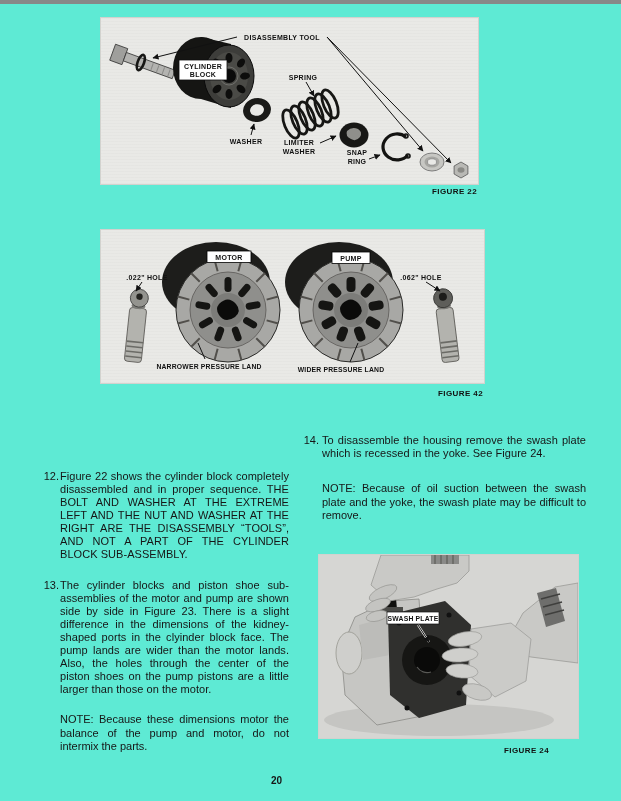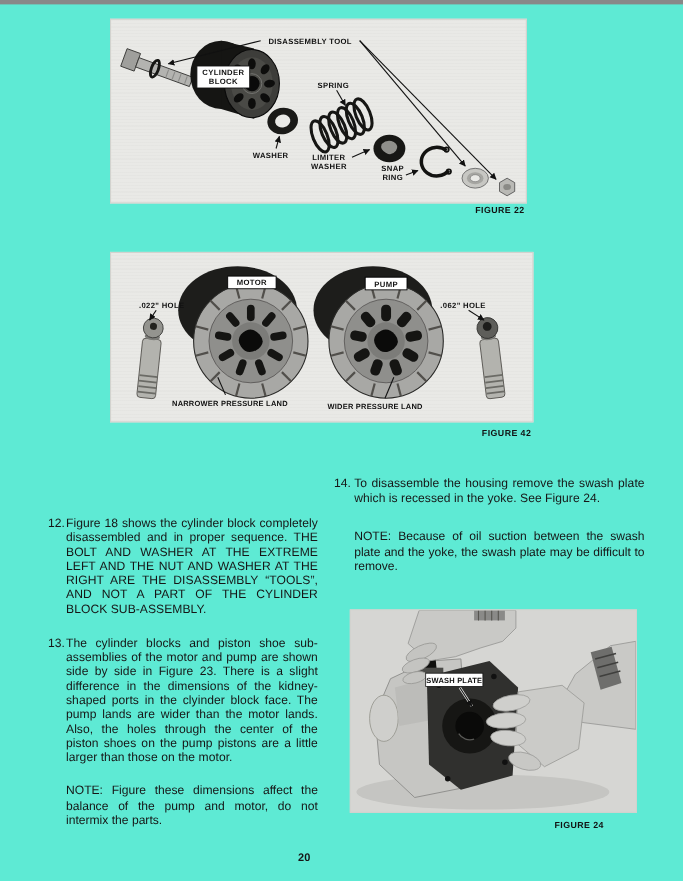--- a/index.html
+++ b/index.html
@@ -247,29 +247,29 @@
       <text class="lbl" x="46" y="50" text-anchor="middle">.022" HOLE</text>
       <text class="lbl" x="320" y="50" text-anchor="middle">.062" HOLE</text>
       <text class="lbl2" x="108" y="139" text-anchor="middle">NARROWER PRESSURE LAND</text>
       <text class="lbl2" x="240" y="142" text-anchor="middle">WIDER PRESSURE LAND</text>
     </svg>
   </div>
   <div class="fig-caption" style="left:100px; top:385px; width:383px;">FIGURE 42</div>
 
   <div class="list-item" style="left:37px; top:466px; width:252px;">
     <span class="num">12.</span>
-    <div class="body">Figure 18 shows the cylinder block completely disassembled and in proper sequence. THE BOLT AND WASHER AT THE EXTREME LEFT AND THE NUT AND WASHER AT THE RIGHT ARE THE DISASSEMBLY “TOOLS”, AND NOT A PART OF THE CYLINDER BLOCK SUB-ASSEMBLY.</div>
+    <div class="body">Figure 22 shows the cylinder block completely disassembled and in proper sequence. THE BOLT AND WASHER AT THE EXTREME LEFT AND THE NUT AND WASHER AT THE RIGHT ARE THE DISASSEMBLY “TOOLS”, AND NOT A PART OF THE CYLINDER BLOCK SUB-ASSEMBLY.</div>
   </div>
 
   <div class="list-item" style="left:37px; top:575px; width:252px;">
     <span class="num">13.</span>
     <div class="body">The cylinder blocks and piston shoe sub-assemblies of the motor and pump are shown side by side in Figure 23. There is a slight difference in the dimensions of the kidney-shaped ports in the clyinder block face. The pump lands are wider than the motor lands. Also, the holes through the center of the piston shoes on the pump pistons are a little larger than those on the motor.</div>
   </div>
 
-  <div class="note" style="left:60px; top:709px; width:229px;">NOTE: Figure these dimensions affect the balance of the pump and motor, do not intermix the parts.</div>
+  <div class="note" style="left:60px; top:709px; width:229px;">NOTE: Because these dimensions motor the balance of the pump and motor, do not intermix the parts.</div>
 
   <div class="list-item" style="left:297px; top:430px; width:289px;">
     <span class="num">14.</span>
     <div class="body" style="margin-left:25px;">To disassemble the housing remove the swash plate which is recessed in the yoke. See Figure 24.</div>
   </div>
 
   <div class="note" style="left:322px; top:478px; width:264px;">NOTE: Because of oil suction between the swash plate and the yoke, the swash plate may be difficult to remove.</div>
 
   <div class="panel" style="left:318px; top:550px; width:259px; height:183px; background:#d6d6d3;">
     <svg width="259" height="183" viewBox="0 0 259 183">

